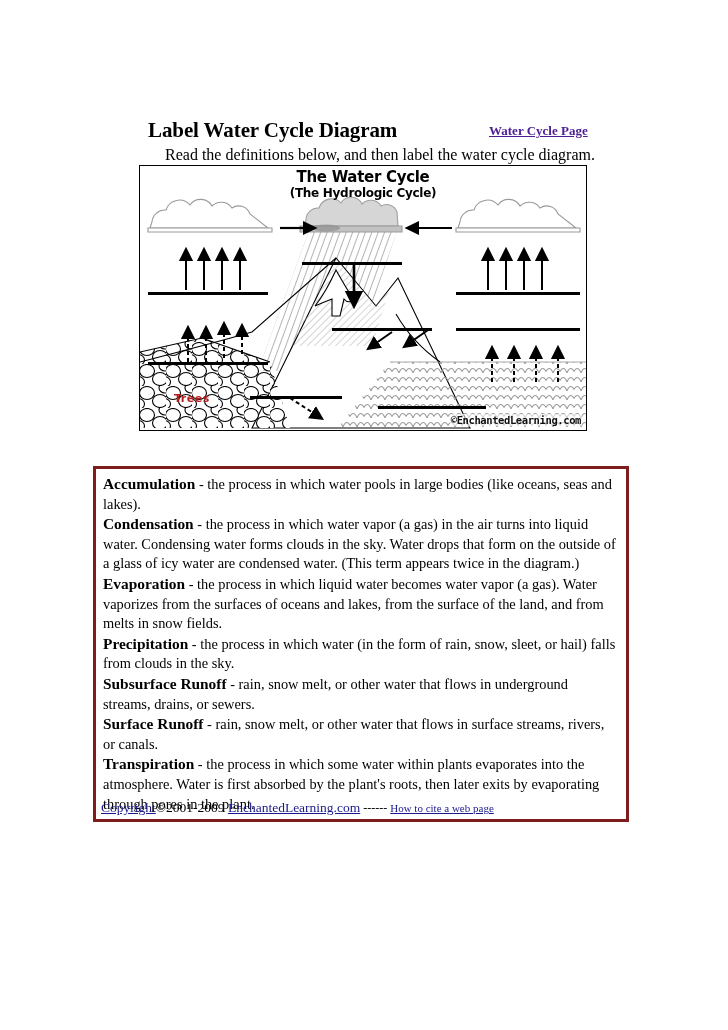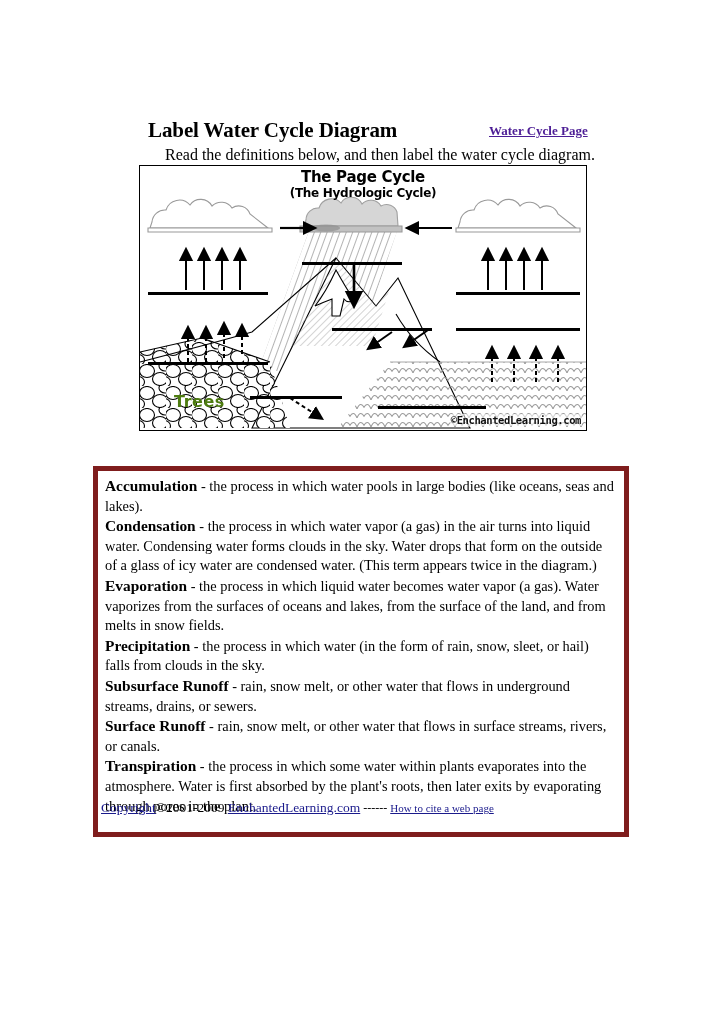--- a/index.html
+++ b/index.html
@@ -86,32 +86,32 @@
     color: #111;
     letter-spacing: -0.4px;
     background: rgba(255,255,255,0.55);
     padding: 0 1px;
   }
   .trees-label {
     position: absolute;
     left: 34px; top: 226px;
     font-family: "DejaVu Sans", sans-serif;
     font-weight: bold;
-    font-size: 16px;
+    font-size: 11px;
     letter-spacing: 0.5px;
-    color: #4d7c0f;
+    color: #b91c1c;
   }
 
   
   .defs-box {
     position: absolute; left: 93px; top: 466px;
     width: 536px;
-    border: 5px solid #7f1d1d;
+    border: 3px solid #7f1d1d;
     box-sizing: border-box;
-    padding: 5px 7px 16px 7px;
+    padding: 5px 7px 5px 7px;
     background: #fff;
   }
   .def-p {
     font-size: 14.4px;
     line-height: 19.6px;
     margin: 0;
     text-align: left;
   }
   .def-term {
     font-weight: bold;
@@ -267,21 +267,21 @@
           <line x1="252" y1="166" x2="232" y2="180" marker-end="url(#ahu)"></line>
           <line x1="288" y1="164" x2="268" y2="178" marker-end="url(#ahu)"></line>
         </g>
         <path d="M 256 148 Q 272 176 300 196" fill="none" stroke="#000" stroke-width="1.1"></path>
 
         <line x1="150" y1="232" x2="178" y2="250" stroke="#000" stroke-width="2" stroke-dasharray="4 3" marker-end="url(#ahu)"></line>
 
       </svg>
 
       
-      <div class="dg-title">The Page Cycle</div>
+      <div class="dg-title">The Water Cycle</div>
       <div class="dg-subtitle">(The Hydrologic Cycle)</div>
 
       
       <div class="ansline" style="left:8px;   top:126px; width:120px;"></div>
       <div class="ansline" style="left:162px; top:96px;  width:100px;"></div>
       <div class="ansline" style="left:316px; top:126px; width:124px;"></div>
       <div class="ansline" style="left:8px;   top:196px; width:120px;"></div>
       <div class="ansline" style="left:192px; top:162px; width:100px;"></div>
       <div class="ansline" style="left:316px; top:162px; width:124px;"></div>
       <div class="ansline" style="left:110px; top:230px; width:92px;"></div>

